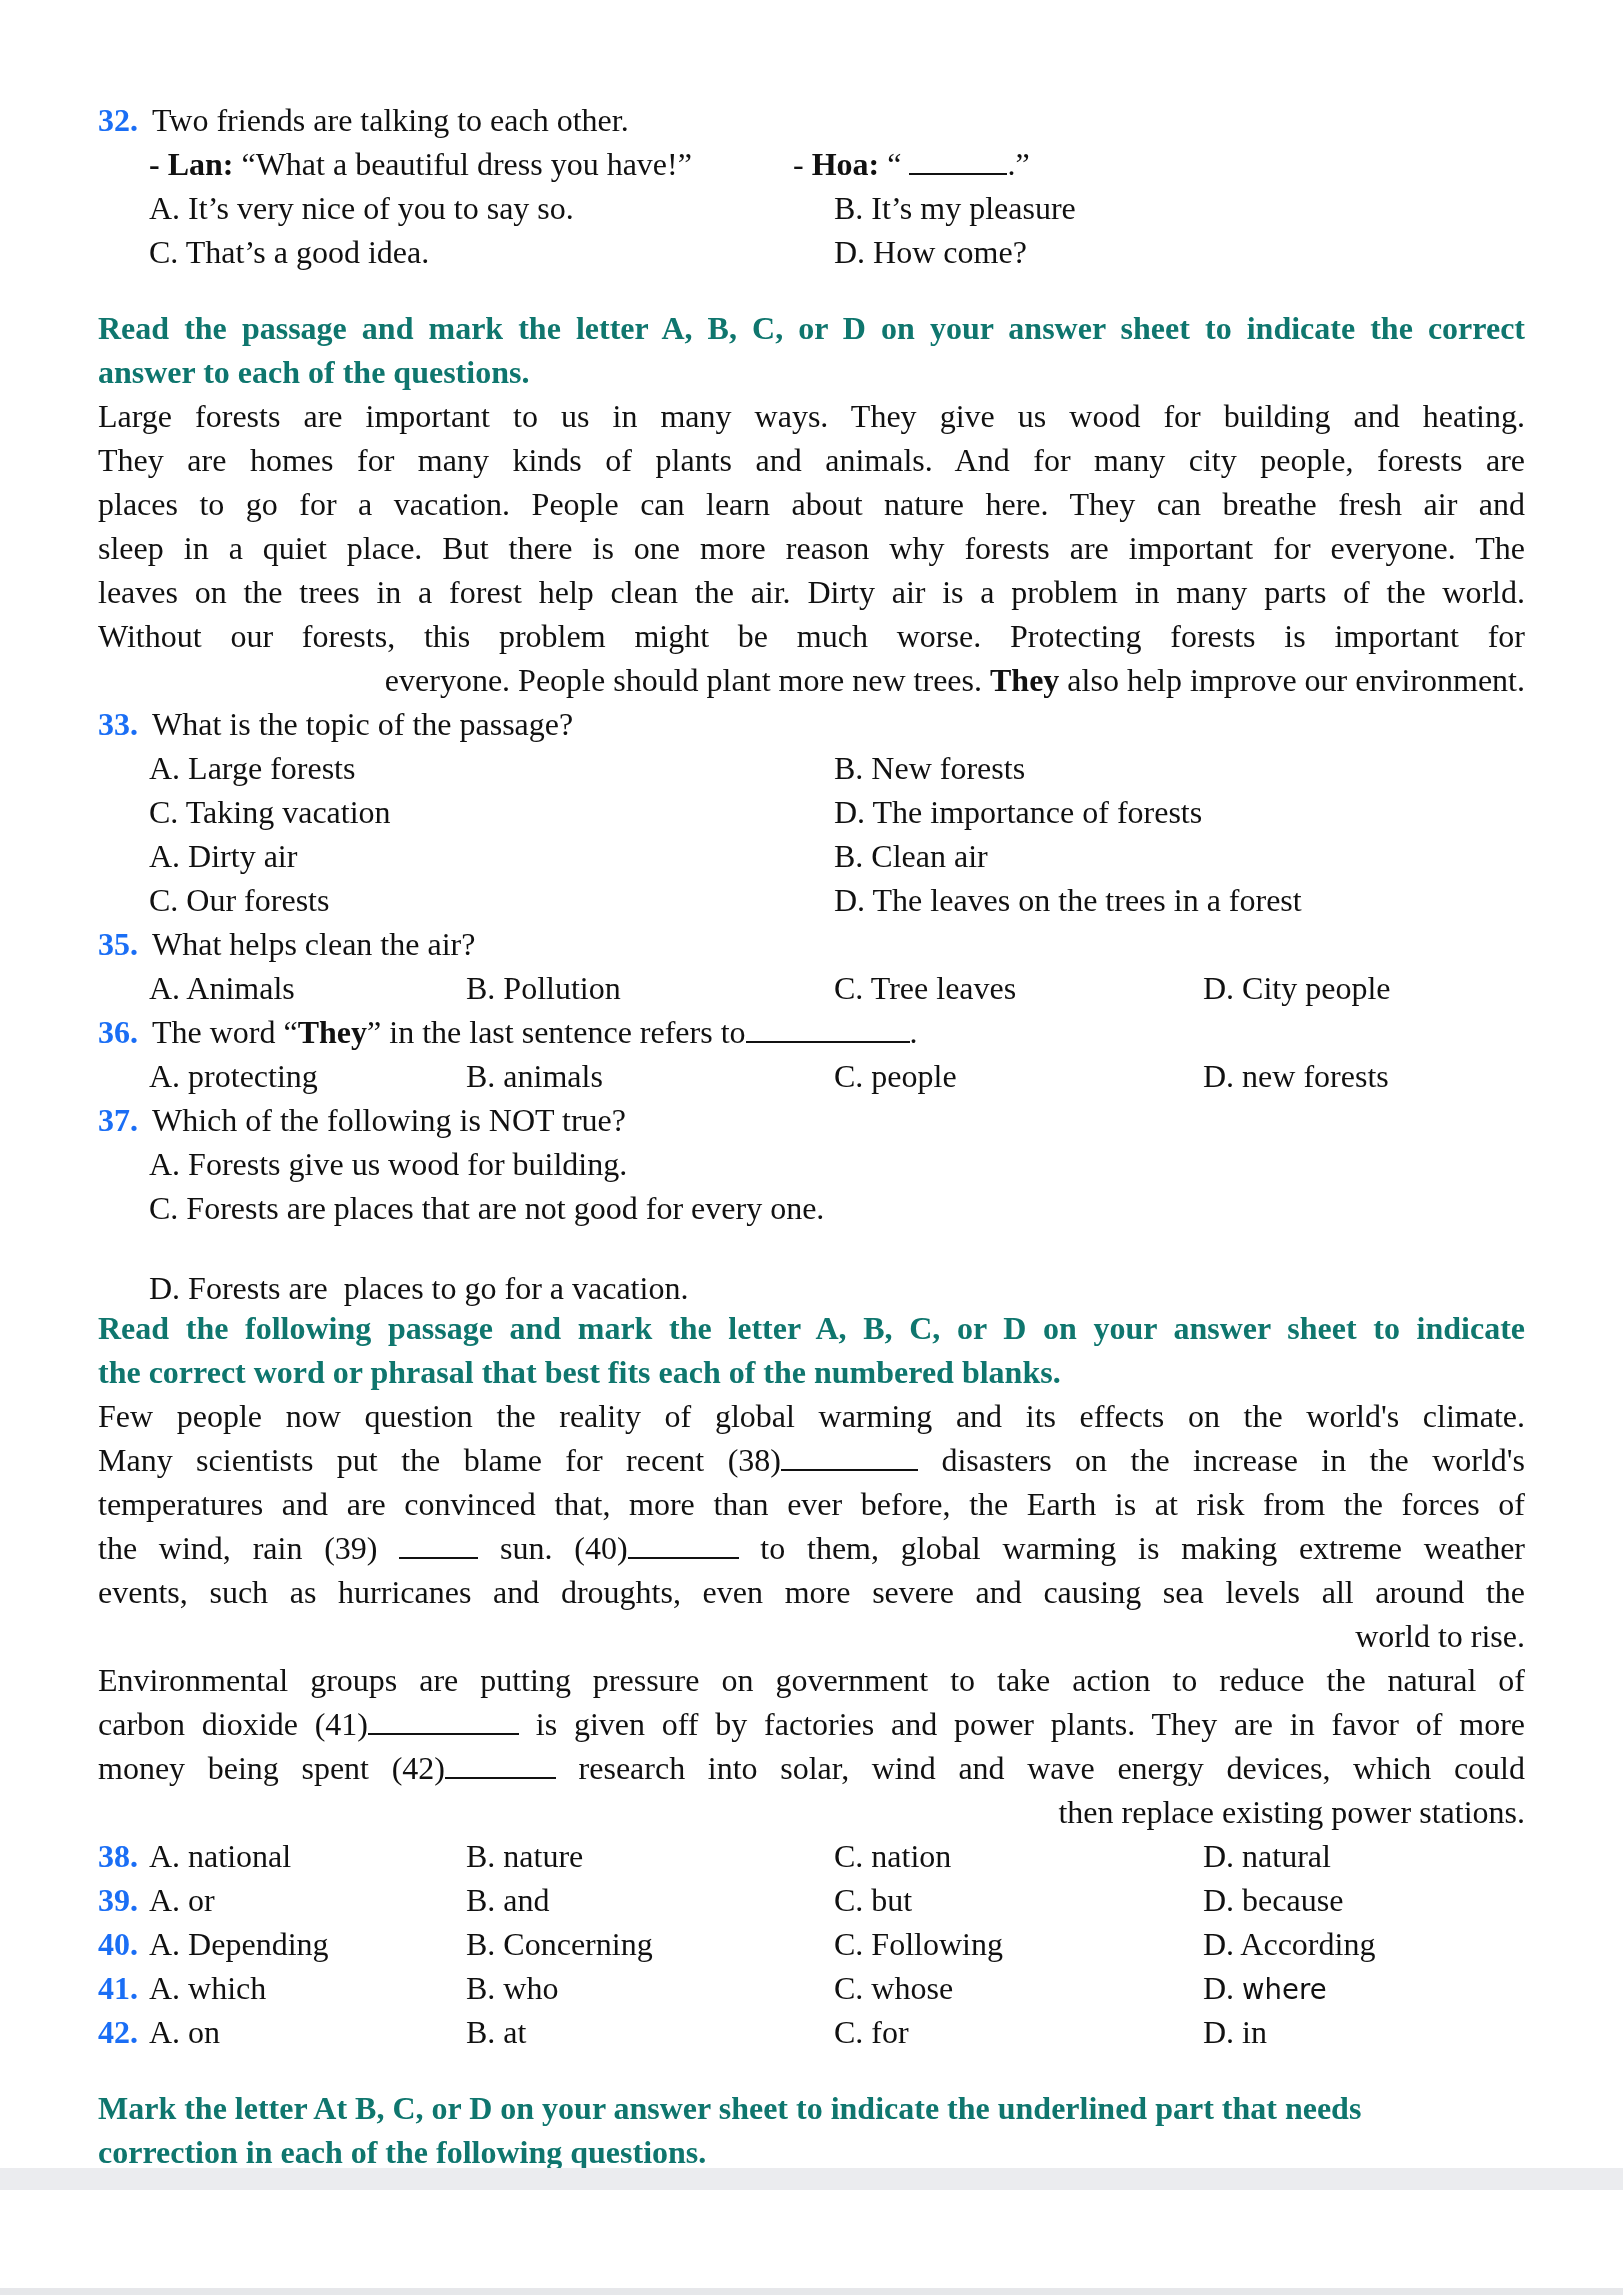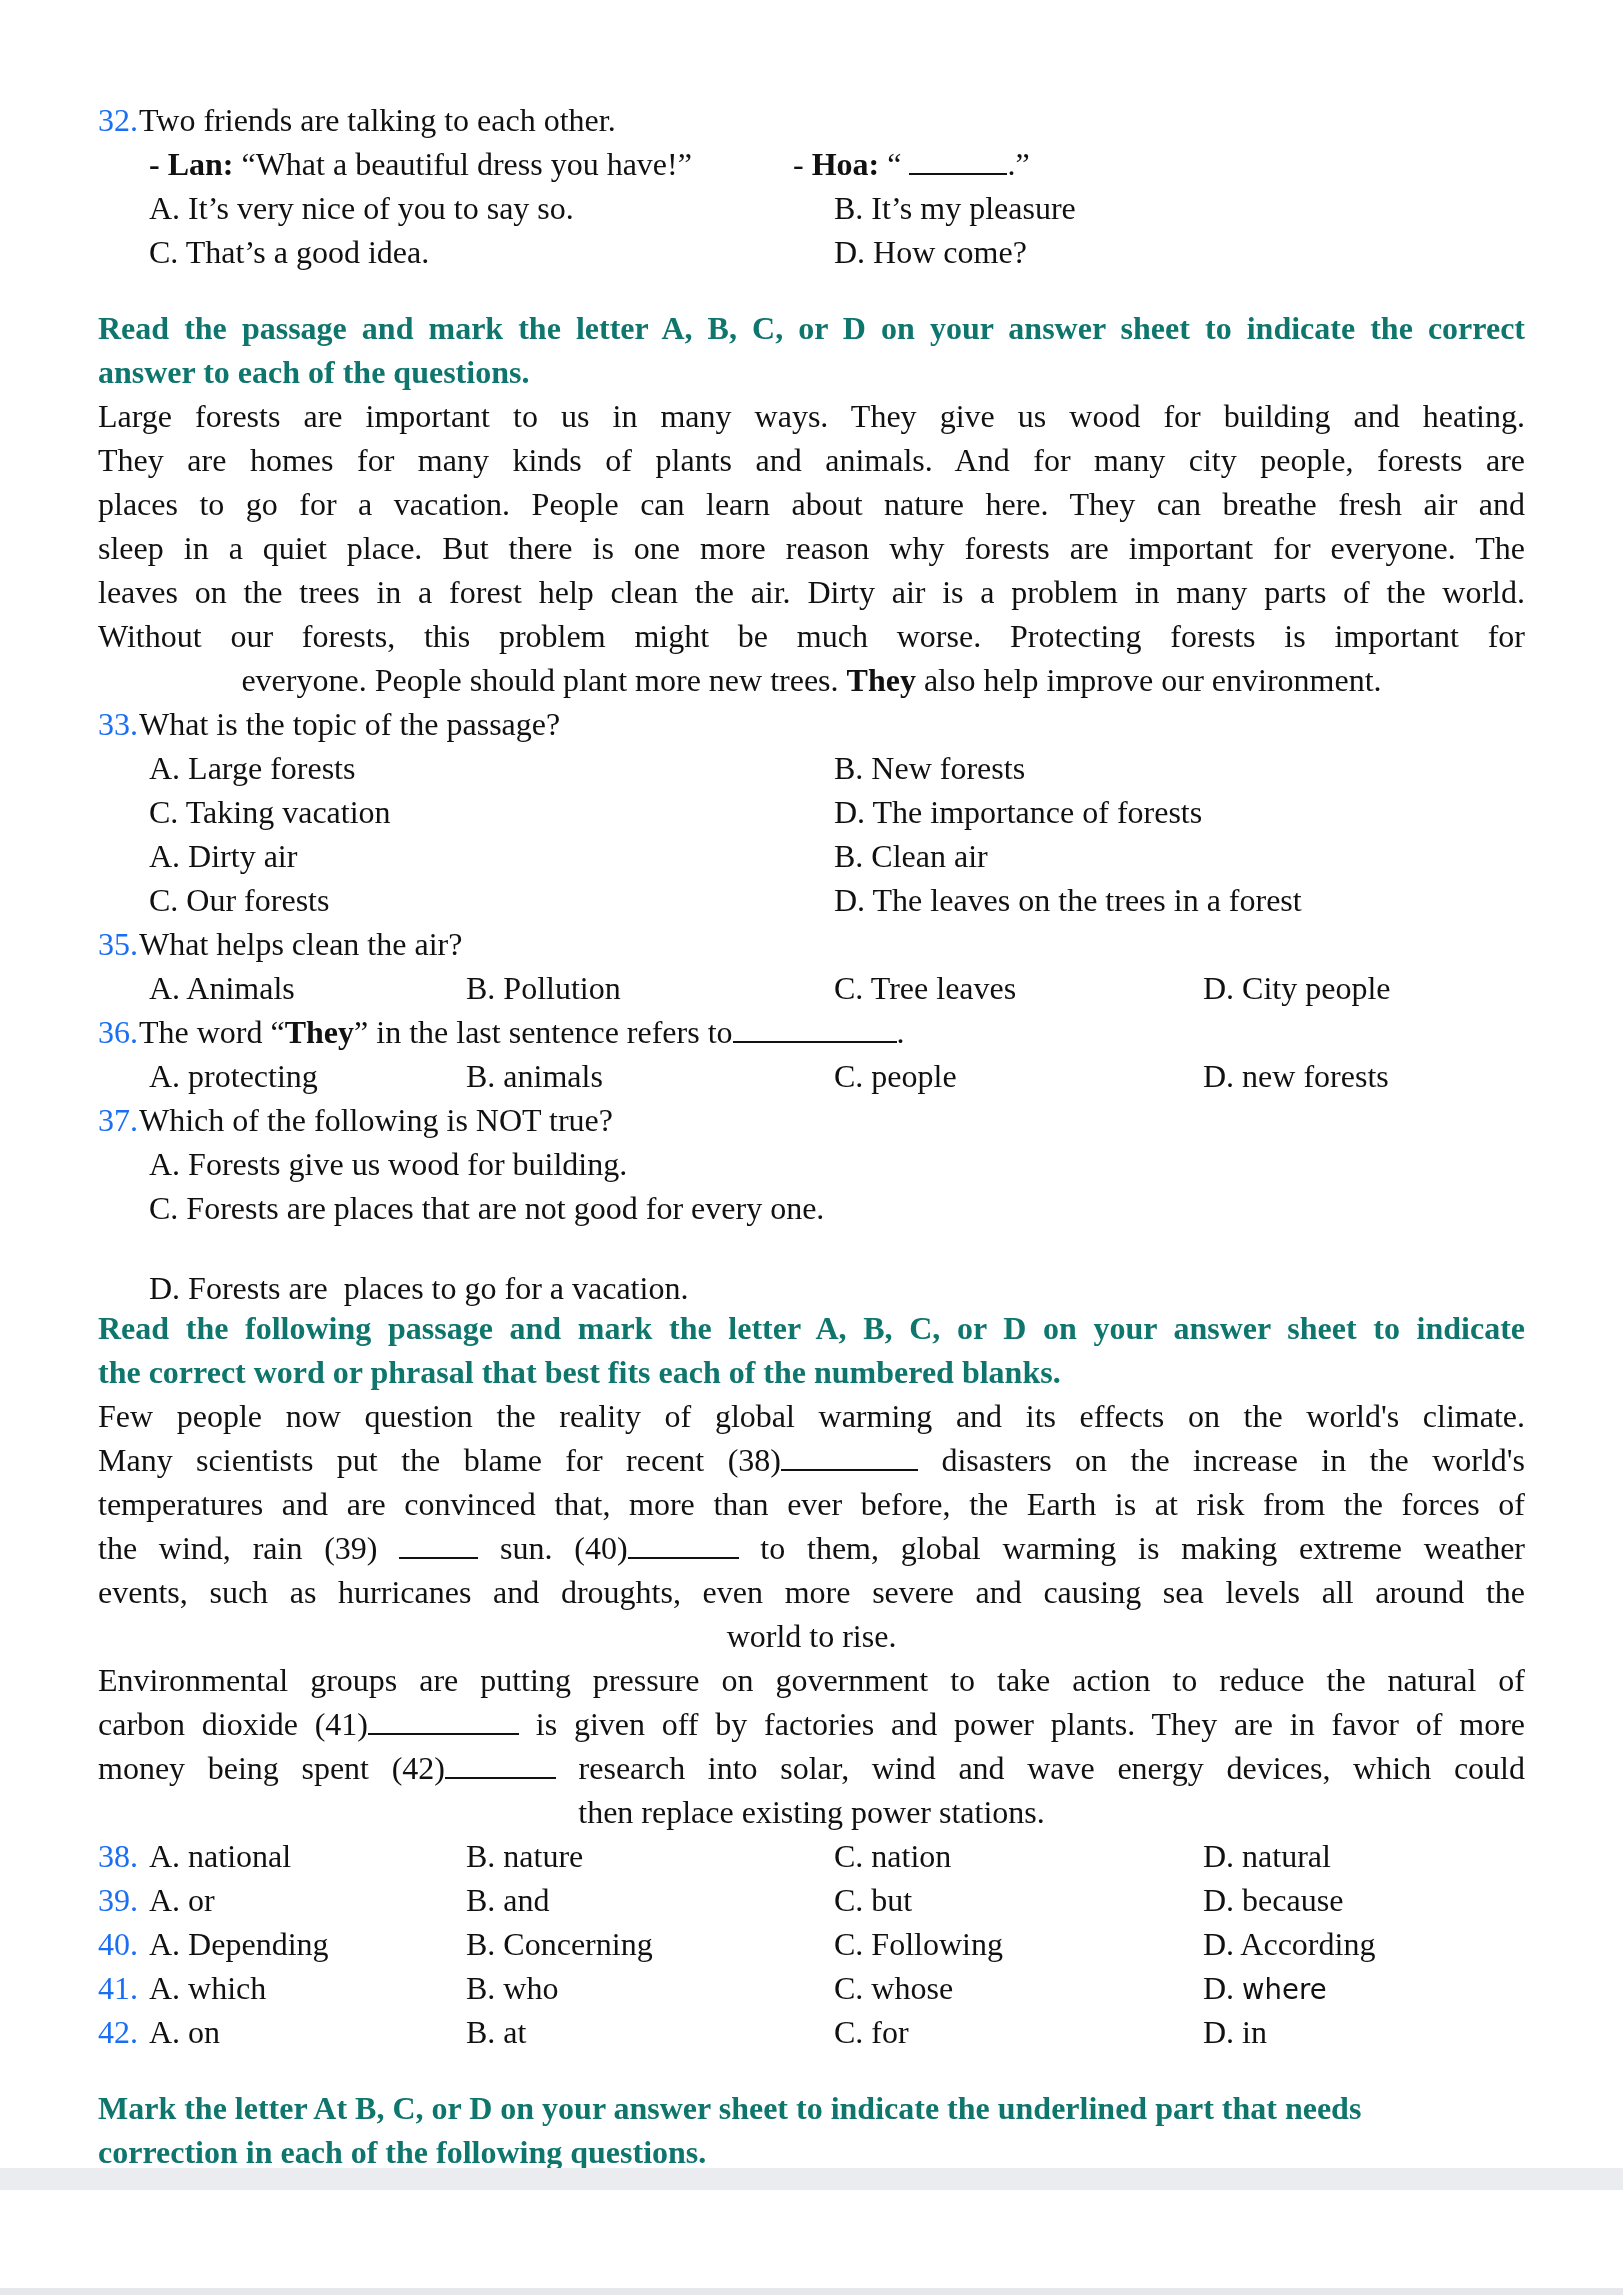--- a/index.html
+++ b/index.html
@@ -17,30 +17,30 @@
     background: #ffffff;
   }
   .content {
     position: absolute;
     left: 98px; top: 98px;
     width: 1427px;
     font-size: 32px;
     line-height: 44px;
   }
   .line { position: relative; height: 44px; white-space: nowrap; }
-  .qnum { color: #1a6ef5; font-weight: normal; margin-right: 1px; }
+  .qnum { color: #1a6ef5; font-weight: bold; margin-right: 14px; }
   .indent { padding-left: 51px; }
   .opt { position: absolute; top: 0; }
   .c1 { left: 51px; }
   .c2 { left: 368px; }
   .c3 { left: 736px; }
   .c4 { left: 1105px; }
   .inst { color: #0f766e; font-weight: bold; text-align: justify; text-align-last: left; margin-top: 32px; }
   .just { text-align: justify; text-align-last: justify; white-space: normal; height: 44px; overflow: hidden; }
-  .lastline { text-align: center; white-space: nowrap; height: 44px; }
+  .lastline { text-align: right; white-space: nowrap; height: 44px; }
   .blank { display: inline-block; border-bottom: 2.6px solid #111; vertical-align: baseline; height: 0.85em; }
   .b-short { width: 79px; }
   .b-med { width: 111px; }
   .b-long { width: 137px; }
   .sans { font-family: "DejaVu Sans", "Liberation Sans", sans-serif; font-size: 27.5px; }
   .bold { font-weight: bold; }
   .band1 { position: absolute; left: 0; top: 2168px; width: 1623px; height: 22px; background: #ebecef; }
   .band2 { position: absolute; left: 0; top: 2288px; width: 1623px; height: 7.2px; background: #e6e7ea; }
 </style>
 </head>

